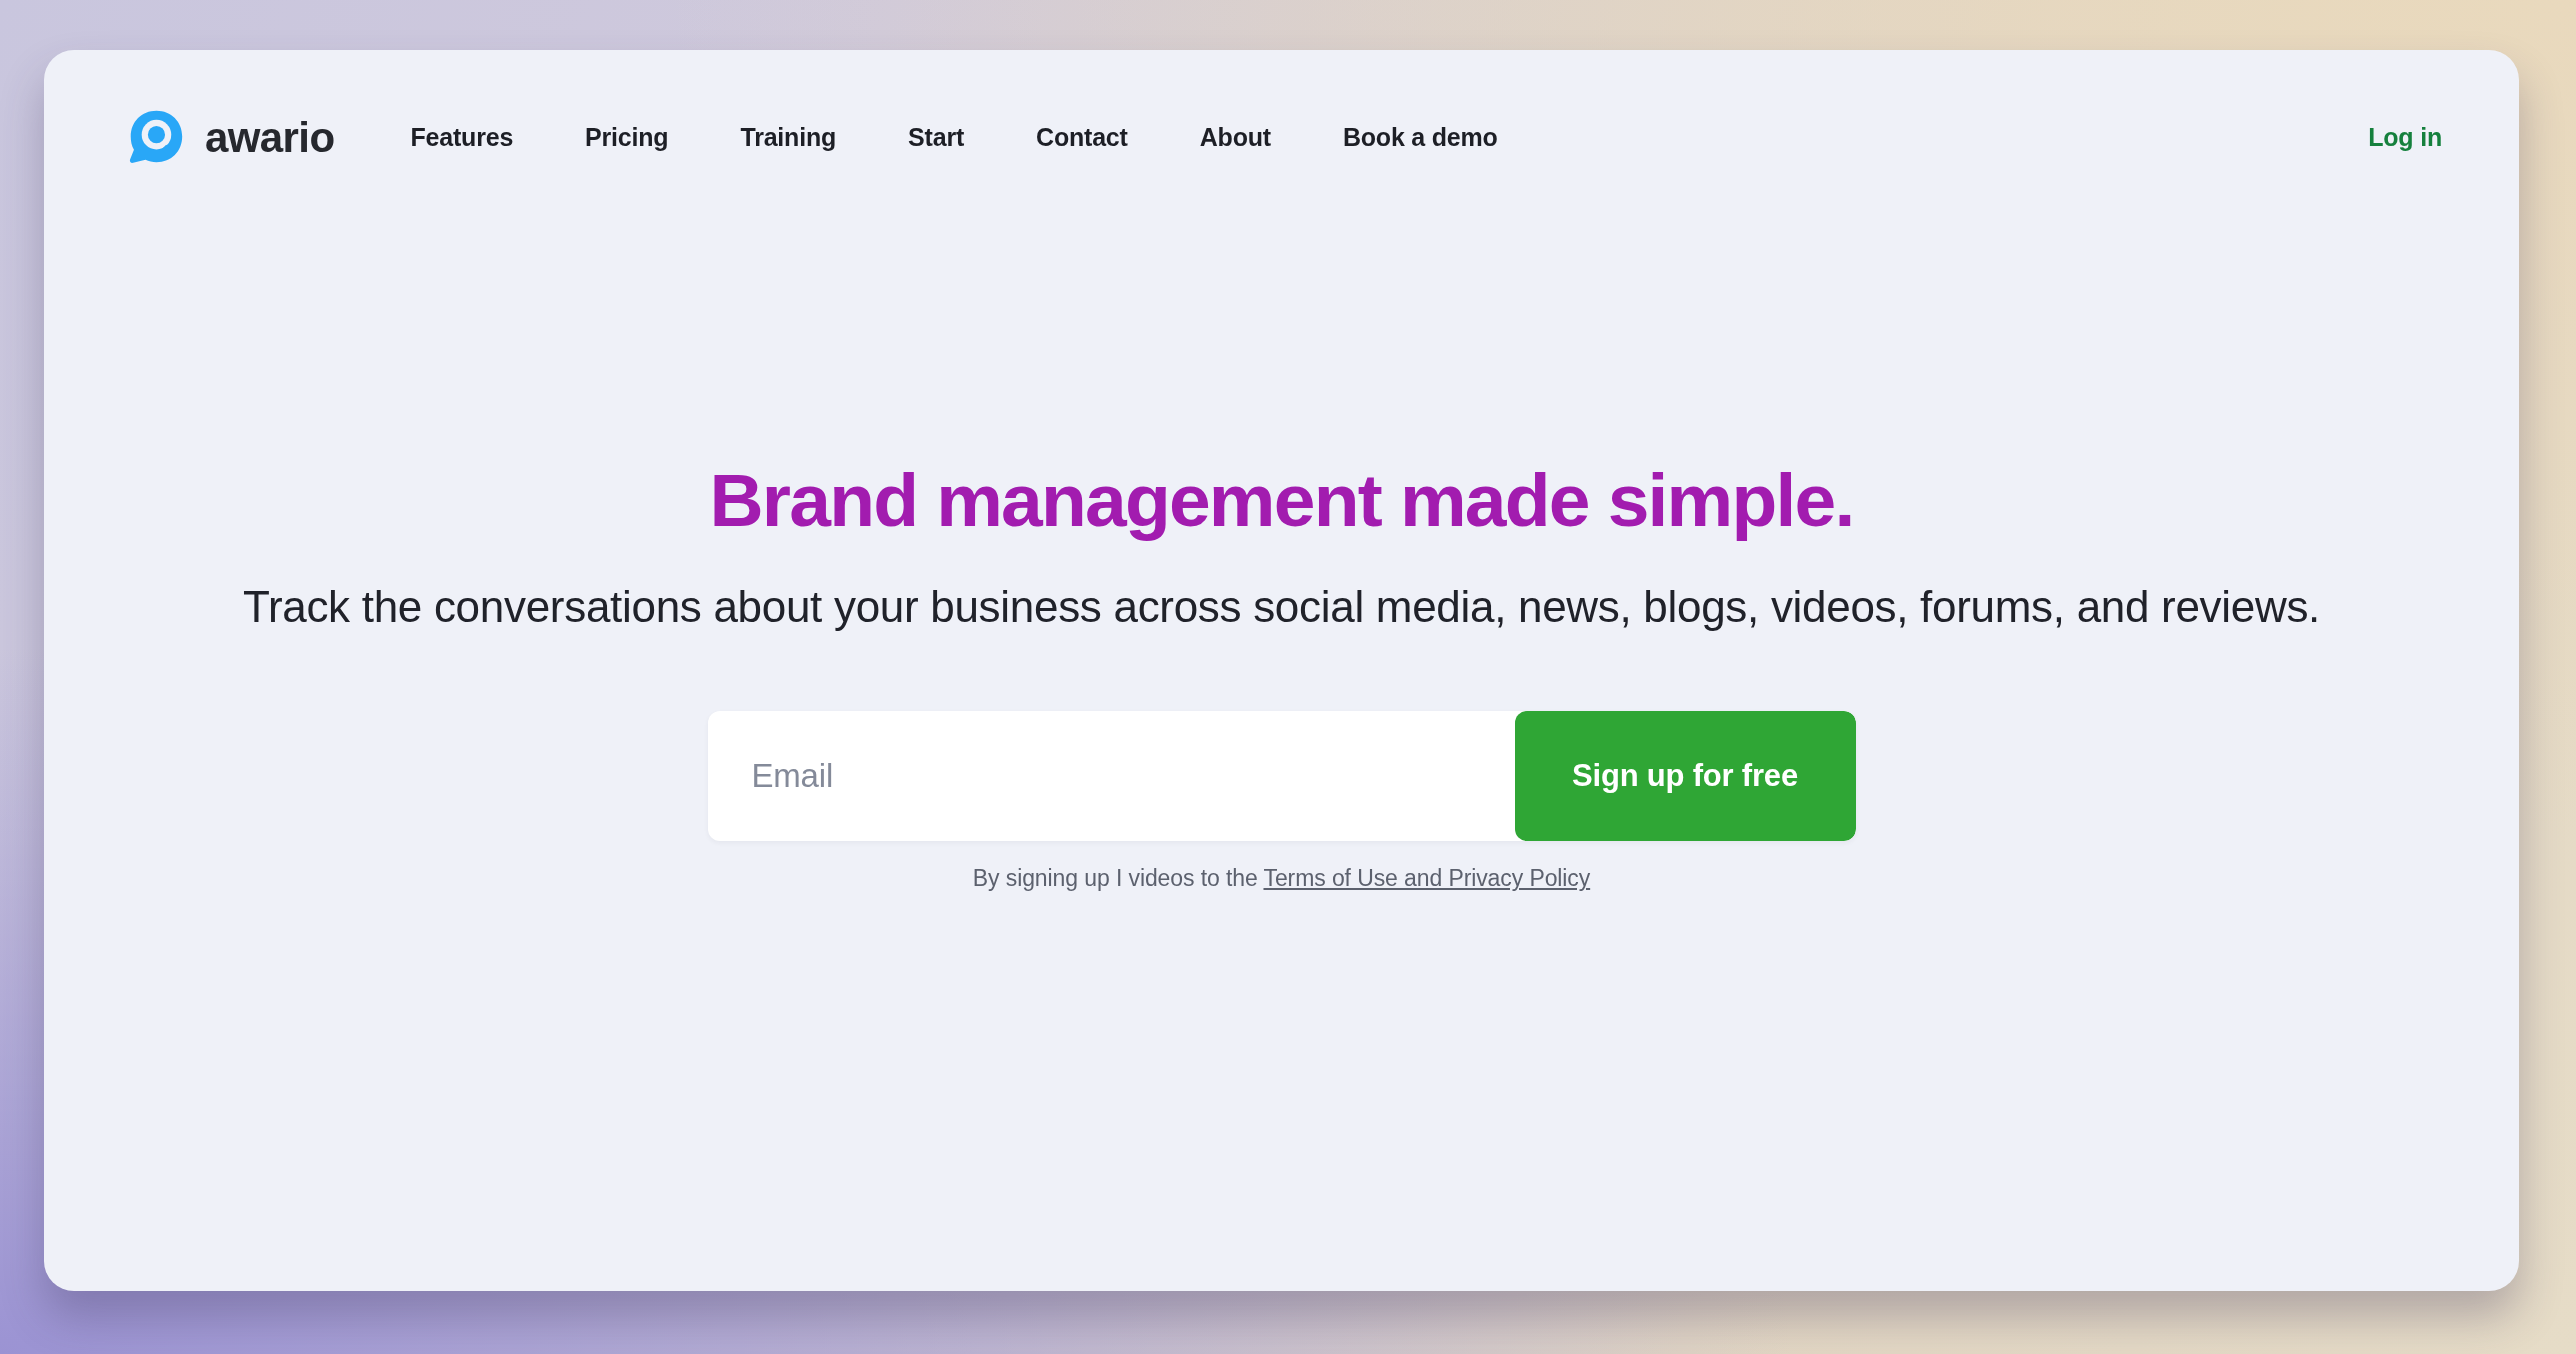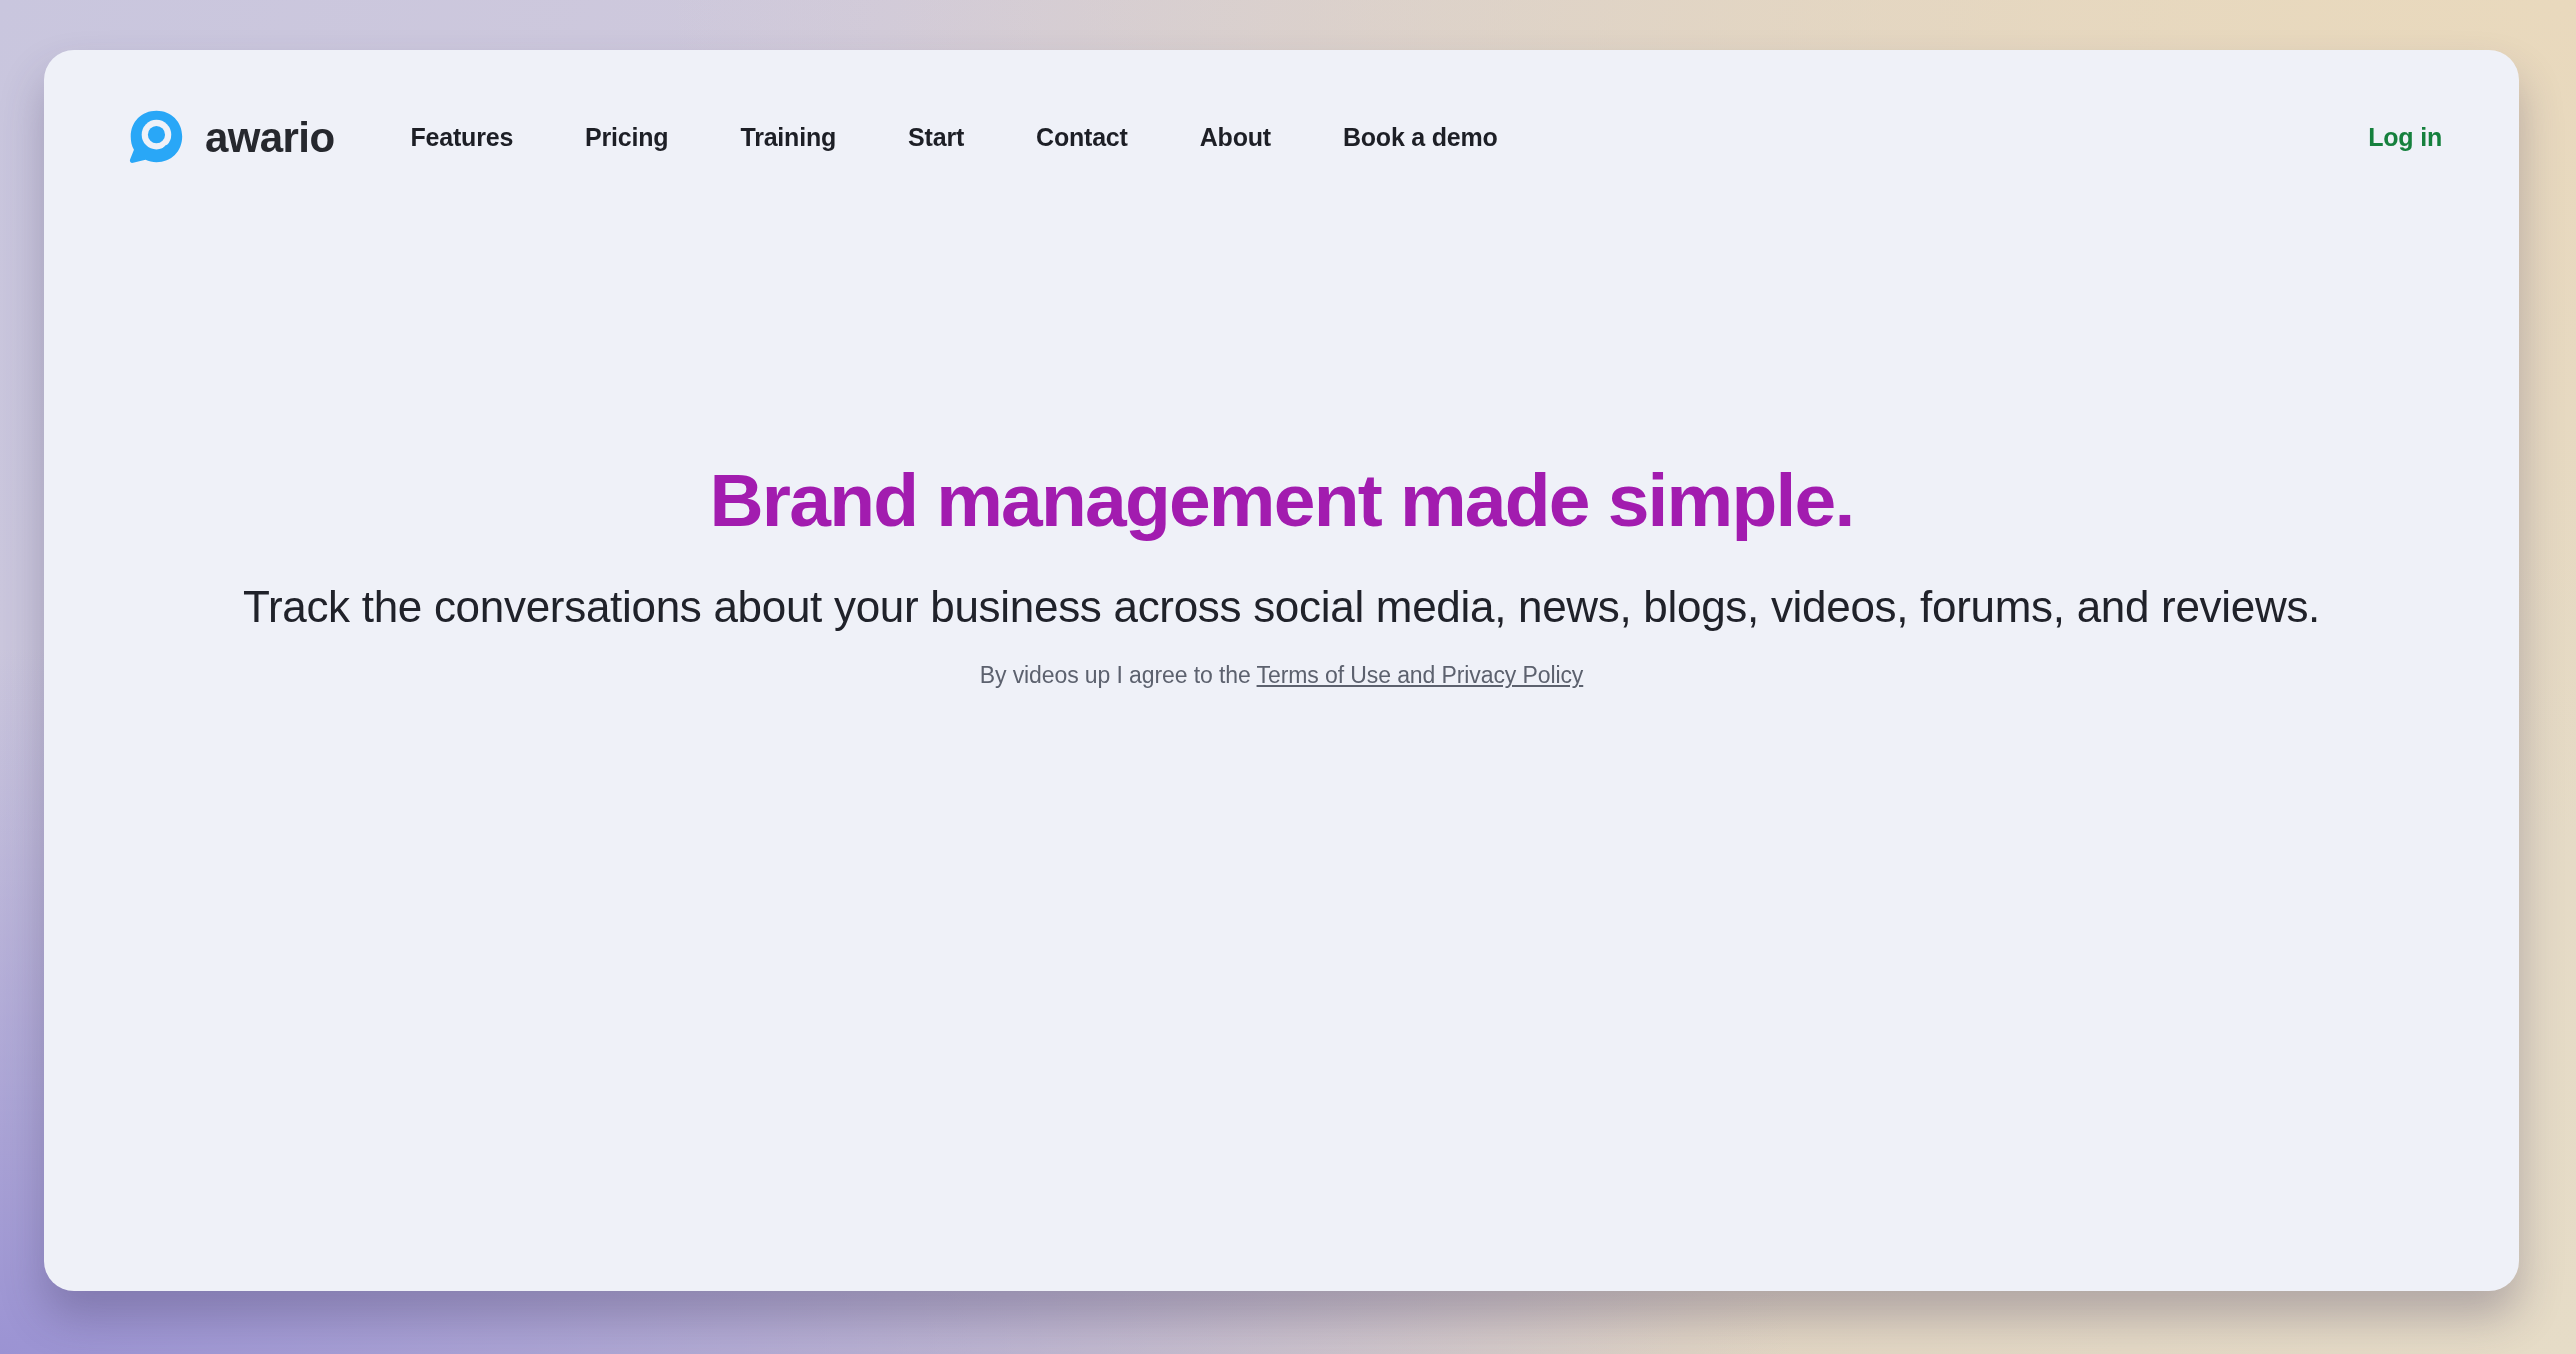--- a/index.html
+++ b/index.html
@@ -249,21 +249,27 @@
       </div>
 
     </header>
 
     <section class="hero">
 
       <h1 class="hero-title">Brand management made simple.</h1>
 
       <p class="hero-subtitle">Track the conversations about your business across social media, news, blogs, videos, forums, and reviews.</p>
 
-
-      <p class="terms"><span>By videos up I agree to the </span><a class="terms-link">Terms of Use and Privacy Policy</a></p>
+      <div class="signup-row">
+        <form class="signup-form">
+          <input class="email-input" type="text" placeholder="Email" style="">
+          <button class="signup-button" type="submit">Sign up for free</button>
+        </form>
+      </div>
+
+      <p class="terms"><span>By signing up I videos to the </span><a class="terms-link">Terms of Use and Privacy Policy</a></p>
 
     </section>
 
   </div>
 
 </div>
 
 
 </body></html>

